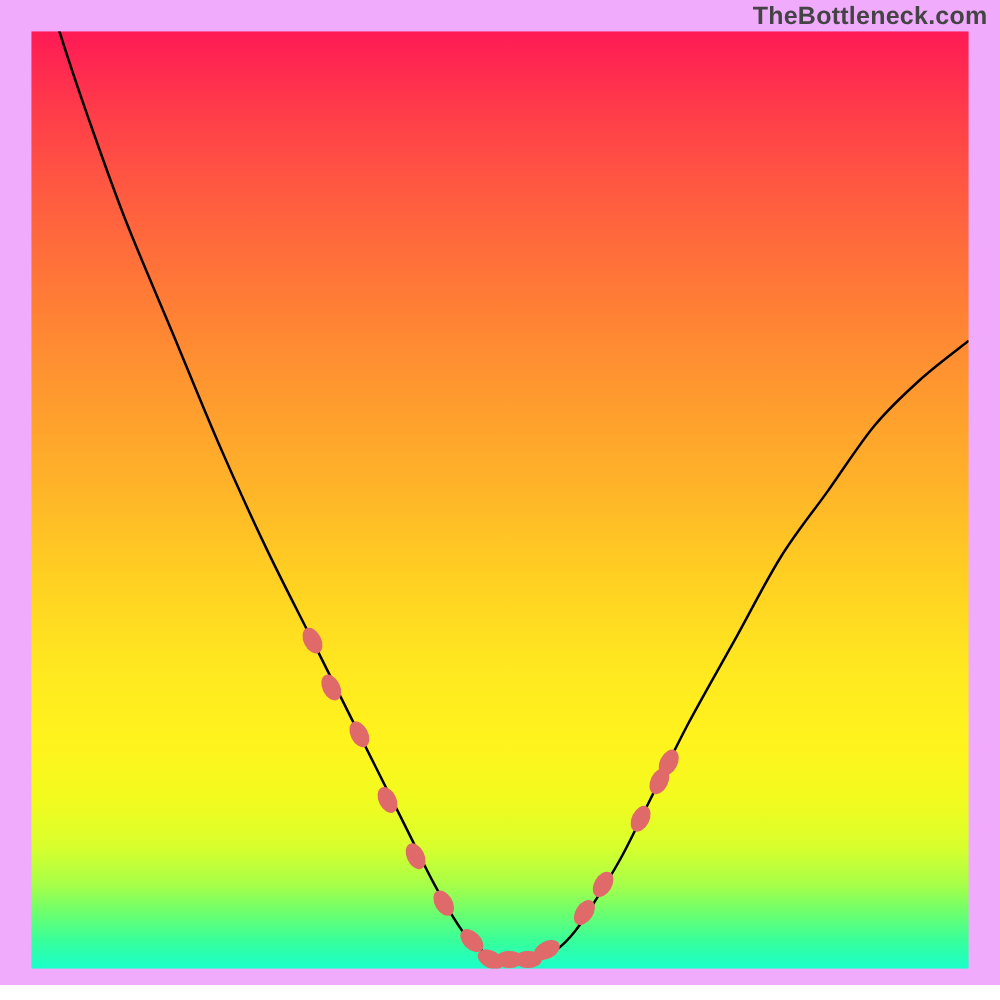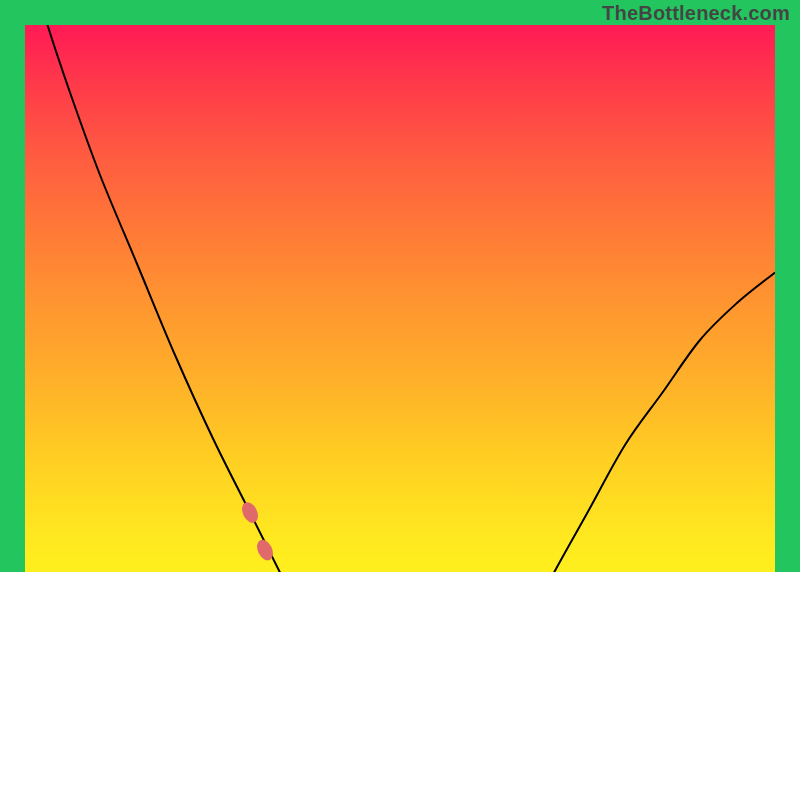--- a/index.html
+++ b/index.html
@@ -3,23 +3,23 @@
 <meta charset="utf-8">
 <style>
   body {
     margin: 0;
     padding: 0;
     background: #fff;
     font-family: Arial, sans-serif;
   }
   .chart-frame {
     width: 800px;
-    height: 572px;
+    height: 788px;
     position: relative;
-    background: #22c55e;
+    background: #f0abfc;
     box-sizing: border-box;
     padding: 25px;
   }
   .watermark {
     position: absolute;
     top: 2px;
     right: 10px;
     color: #444;
     font-size: 20px;
     font-weight: bold;

